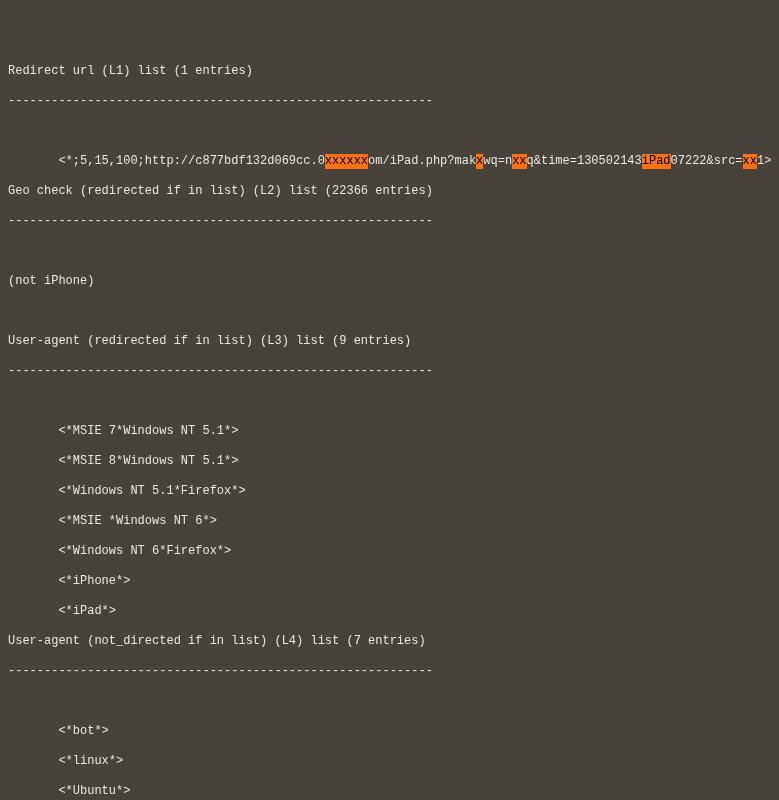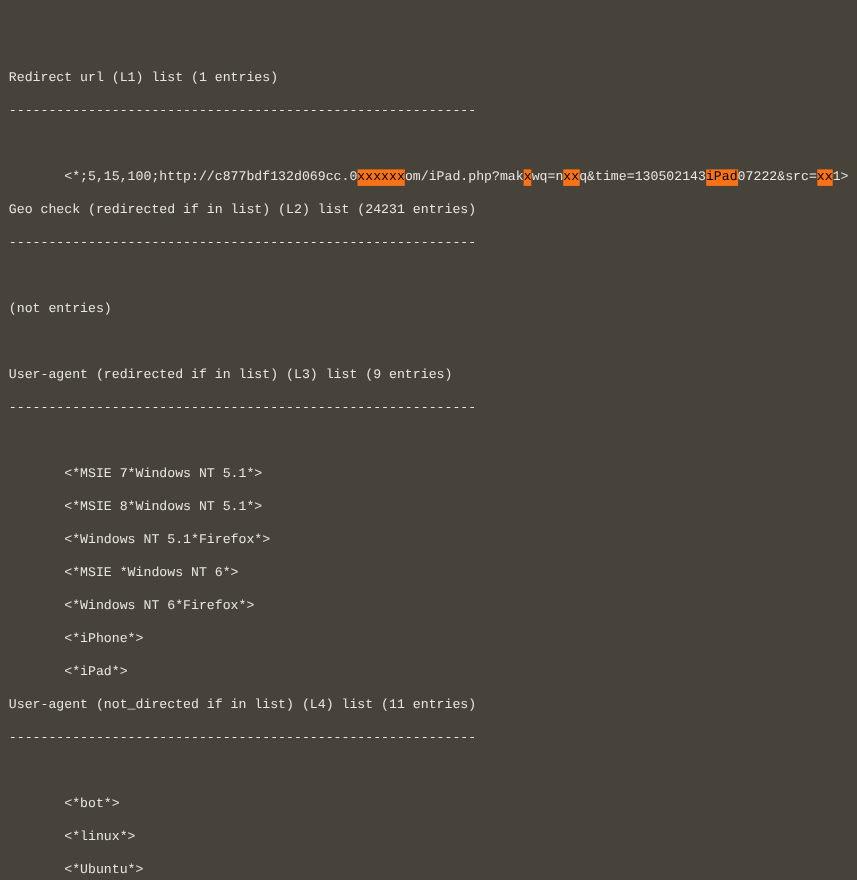--- a/index.html
+++ b/index.html
@@ -27,36 +27,36 @@
   </style>
 </head>
 <body>
 
 
 
 <span class="hdr">Redirect url (L1) list (1 entries)</span>
 <span class="rule">-----------------------------------------------------------</span>
 <span class="blank"></span>
 <span class="ind"><span>&lt;*;5,15,100;http://c877bdf132d069cc.0</span><span class="red">xxxxxx</span><span>om/iPad.php?mak</span><span class="red">x</span><span>wq=n</span><span class="red">xx</span><span>q&amp;time=130502143</span><span class="red">iPad</span><span>07222&amp;src=</span><span class="red">xx</span><span>1&gt;</span></span>
-<span class="hdr">Geo check (redirected if in list) (L2) list (24231 entries)</span>
+<span class="hdr">Geo check (redirected if in list) (L2) list (22366 entries)</span>
 <span class="rule">-----------------------------------------------------------</span>
 <span class="blank"></span>
-<span class="hdr">(not entries)</span>
+<span class="hdr">(not iPhone)</span>
 <span class="blank"></span>
 <span class="hdr">User-agent (redirected if in list) (L3) list (9 entries)</span>
 <span class="rule">-----------------------------------------------------------</span>
 <span class="blank"></span>
 <span class="ind">&lt;*MSIE 7*Windows NT 5.1*&gt;</span>
 <span class="ind">&lt;*MSIE 8*Windows NT 5.1*&gt;</span>
 <span class="ind">&lt;*Windows NT 5.1*Firefox*&gt;</span>
 <span class="ind">&lt;*MSIE *Windows NT 6*&gt;</span>
 <span class="ind">&lt;*Windows NT 6*Firefox*&gt;</span>
 <span class="ind">&lt;*iPhone*&gt;</span>
 <span class="ind">&lt;*iPad*&gt;</span>
-<span class="hdr">User-agent (not_directed if in list) (L4) list (11 entries)</span>
+<span class="hdr">User-agent (not_directed if in list) (L4) list (7 entries)</span>
 <span class="rule">-----------------------------------------------------------</span>
 <span class="blank"></span>
 <span class="ind">&lt;*bot*&gt;</span>
 <span class="ind">&lt;*linux*&gt;</span>
 <span class="ind">&lt;*Ubuntu*&gt;</span>
 
 
 
 
 

